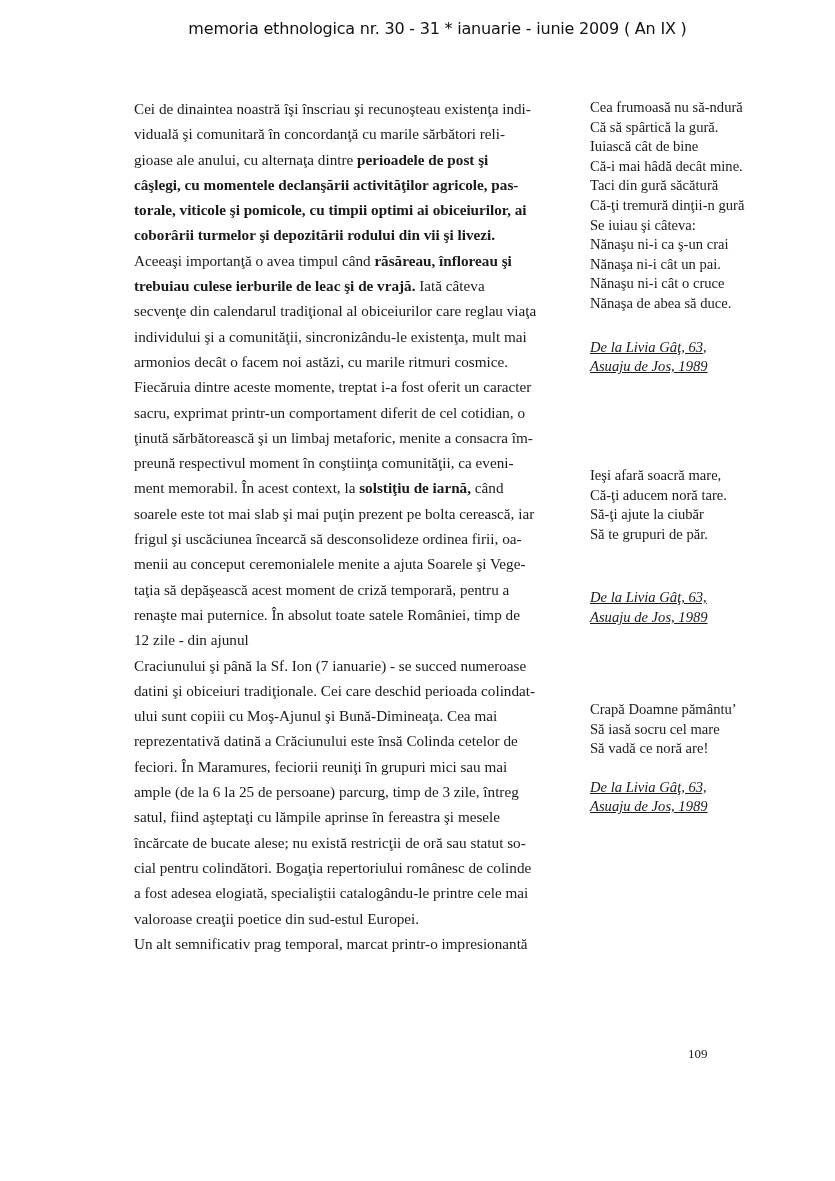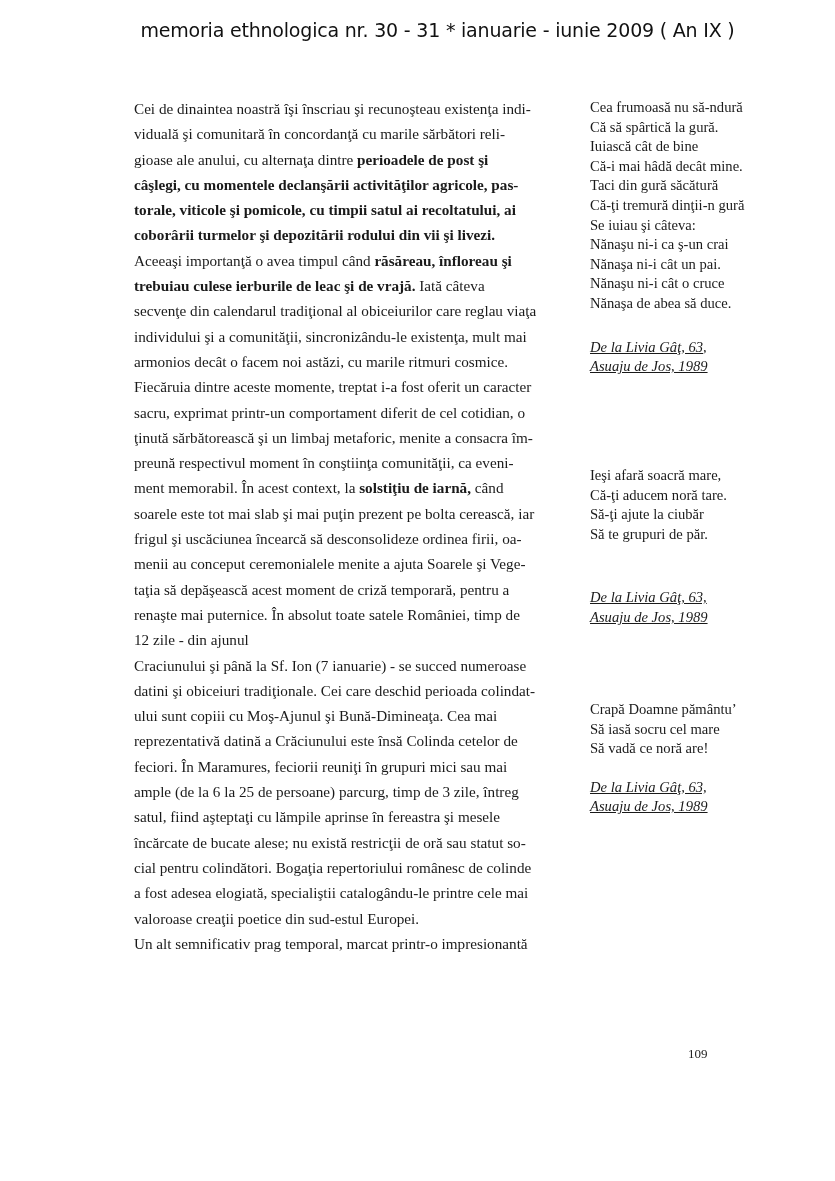--- a/index.html
+++ b/index.html
@@ -1,19 +1,19 @@
 <!DOCTYPE html>
 <html><head>
 <meta charset="utf-8">
 <style>
   html, body { margin: 0; padding: 0; background: #ffffff; }
   body { width: 835px; height: 1181px; position: relative; overflow: hidden; color: #111; }
   .header {
     position: absolute; left: 0; top: 19px; width: 835px; text-align: center;
-    font-family: "DejaVu Sans", sans-serif; font-size: 19px; color: #111;
+    font-family: "DejaVu Sans", sans-serif; font-size: 16px; color: #111;
     padding-left: 40px; box-sizing: border-box; letter-spacing: -0.2px;
   }
   .main-col {
     position: absolute; left: 102px; top: 96px; width: 428px;
     font-family: "Liberation Serif", serif; font-size: 15.2px; line-height: 25.3px;
     color: #1a1a1a;
     margin-left: 32px;
   }
   .main-col .line { white-space: nowrap; display: block; }
   .main-col b { font-weight: bold; }
@@ -32,21 +32,21 @@
 </head>
 <body>
 
 <div class="header">memoria ethnologica nr. 30 - 31 * ianuarie - iunie 2009 ( An IX )</div>
 
 <div class="main-col" id="main-col">
     <span class="line"><span>Cei de dinaintea noastră îşi înscriau şi recunoşteau existenţa indi-</span></span>
     <span class="line"><span>viduală şi comunitară în concordanţă cu marile sărbători reli-</span></span>
     <span class="line"><span>gioase ale anului, cu alternaţa dintre </span><b>perioadele de post şi</b></span>
     <span class="line"><b>câşlegi, cu momentele declanşării activităţilor agricole, pas-</b></span>
-    <span class="line"><b>torale, viticole şi pomicole, cu timpii satul ai recoltatului, ai</b></span>
+    <span class="line"><b>torale, viticole şi pomicole, cu timpii optimi ai obiceiurilor, ai</b></span>
     <span class="line"><b>coborârii turmelor şi depozitării rodului din vii şi livezi.</b></span>
     <span class="line"><span>Aceeaşi importanţă o avea timpul când </span><b>răsăreau, înfloreau şi</b></span>
     <span class="line"><b>trebuiau culese ierburile de leac şi de vrajă.</b><span> Iată câteva</span></span>
     <span class="line"><span>secvenţe din calendarul tradiţional al obiceiurilor care reglau viaţa</span></span>
     <span class="line"><span>individului şi a comunităţii, sincronizându-le existenţa, mult mai</span></span>
     <span class="line"><span>armonios decât o facem noi astăzi, cu marile ritmuri cosmice.</span></span>
     <span class="line"><span>Fiecăruia dintre aceste momente, treptat i-a fost oferit un caracter</span></span>
     <span class="line"><span>sacru, exprimat printr-un comportament diferit de cel cotidian, o</span></span>
     <span class="line"><span>ţinută sărbătorească şi un limbaj metaforic, menite a consacra îm-</span></span>
     <span class="line"><span>preună respectivul moment în conştiinţa comunităţii, ca eveni-</span></span>

